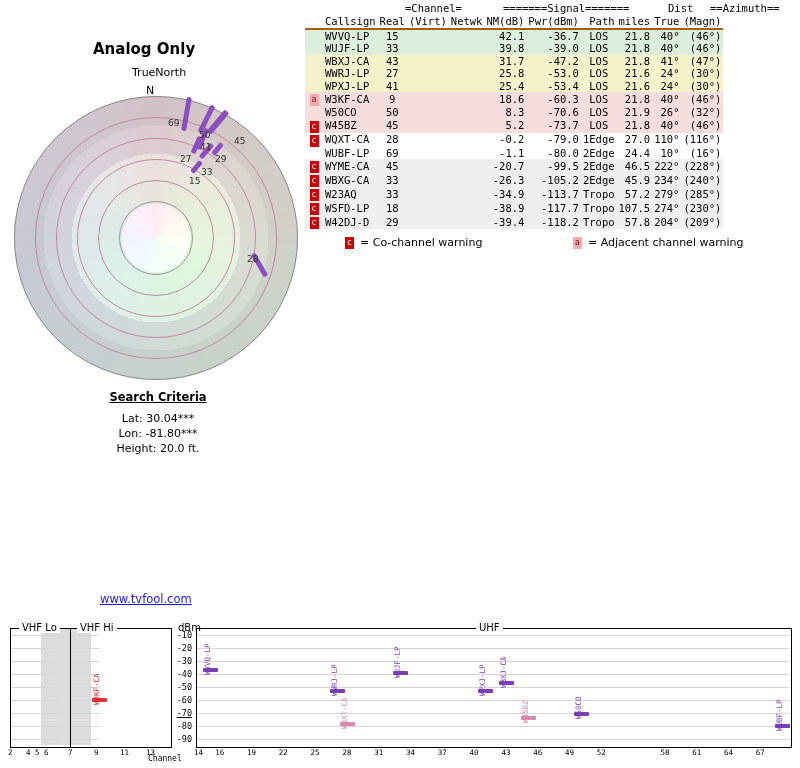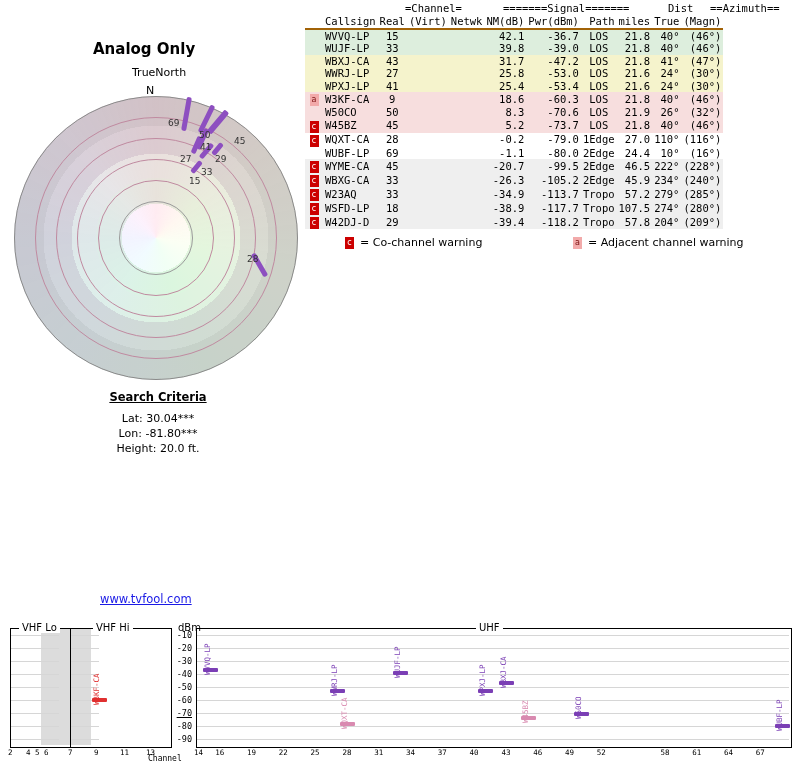--- a/index.html
+++ b/index.html
@@ -323,21 +323,21 @@
           <td class="warncell"><span class="warn wred">c</span></td>
           <td class="cs">WSFD-LP</td>
           <td class="ctr">18</td>
           <td class="ctr"></td>
           <td class="ctr"></td>
           <td class="num">-38.9</td>
           <td class="num">-117.7</td>
           <td class="ctr">Tropo</td>
           <td class="num">107.5</td>
           <td class="num">274°</td>
-          <td class="num">(280°)</td>
+          <td class="num">(230°)</td>
         </tr>
         <tr style="background: rgb(239, 239, 239);">
           <td class="warncell"><span class="warn wred">c</span></td>
           <td class="cs">W42DJ-D</td>
           <td class="ctr">29</td>
           <td class="ctr"></td>
           <td class="ctr"></td>
           <td class="num">-39.4</td>
           <td class="num">-118.2</td>
           <td class="ctr">Tropo</td>
@@ -359,21 +359,21 @@
 <a class="abs" id="tvfool-link" href="#">www.tvfool.com</a>
 
 <div class="abs" id="spectrum">
   <div class="specbox" id="vhflo-box"></div>
   <div class="specbox" id="vhfhi-box"></div>
   <div class="specbox" id="uhf-box"></div>
   <div class="abs" id="shaded" style="left:41px;top:11px;width:29px;height:116px;"></div>
   <div class="abs" id="shaded2" style="left:71px;top:11px;width:20px;height:116px;background:#dcdcdc;"></div>
 
   <div class="bandlbl" style="left:19px;top:4px;">VHF Lo</div>
-  <div class="bandlbl" style="left:93px;top:4px;">VHF Hi</div>
+  <div class="bandlbl" style="left:77px;top:4px;">VHF Hi</div>
   <div class="bandlbl" style="left:476px;top:4px;">UHF</div>
   <div class="abs" style="left:178px;top:4px;font-size:10px;">dBm</div>
   <div class="abs" style="left:148px;top:136px;font-size:8px;font-family:'DejaVu Sans Mono',monospace;">Channel</div>
 
   <div id="yticks">
       <div class="dbmlbl" style="left: 166px; top: 12.4444px;">-10</div>
       <div class="gridline" style="left: 11px; width: 48px; top: 17.4444px;"></div>
       <div class="gridline" style="left: 71px; width: 28px; top: 17.4444px;"></div>
       <div class="gridline" style="left: 197px; width: 592px; top: 17.4444px;"></div>
       <div class="dbmlbl" style="left: 166px; top: 25.3333px;">-20</div>

